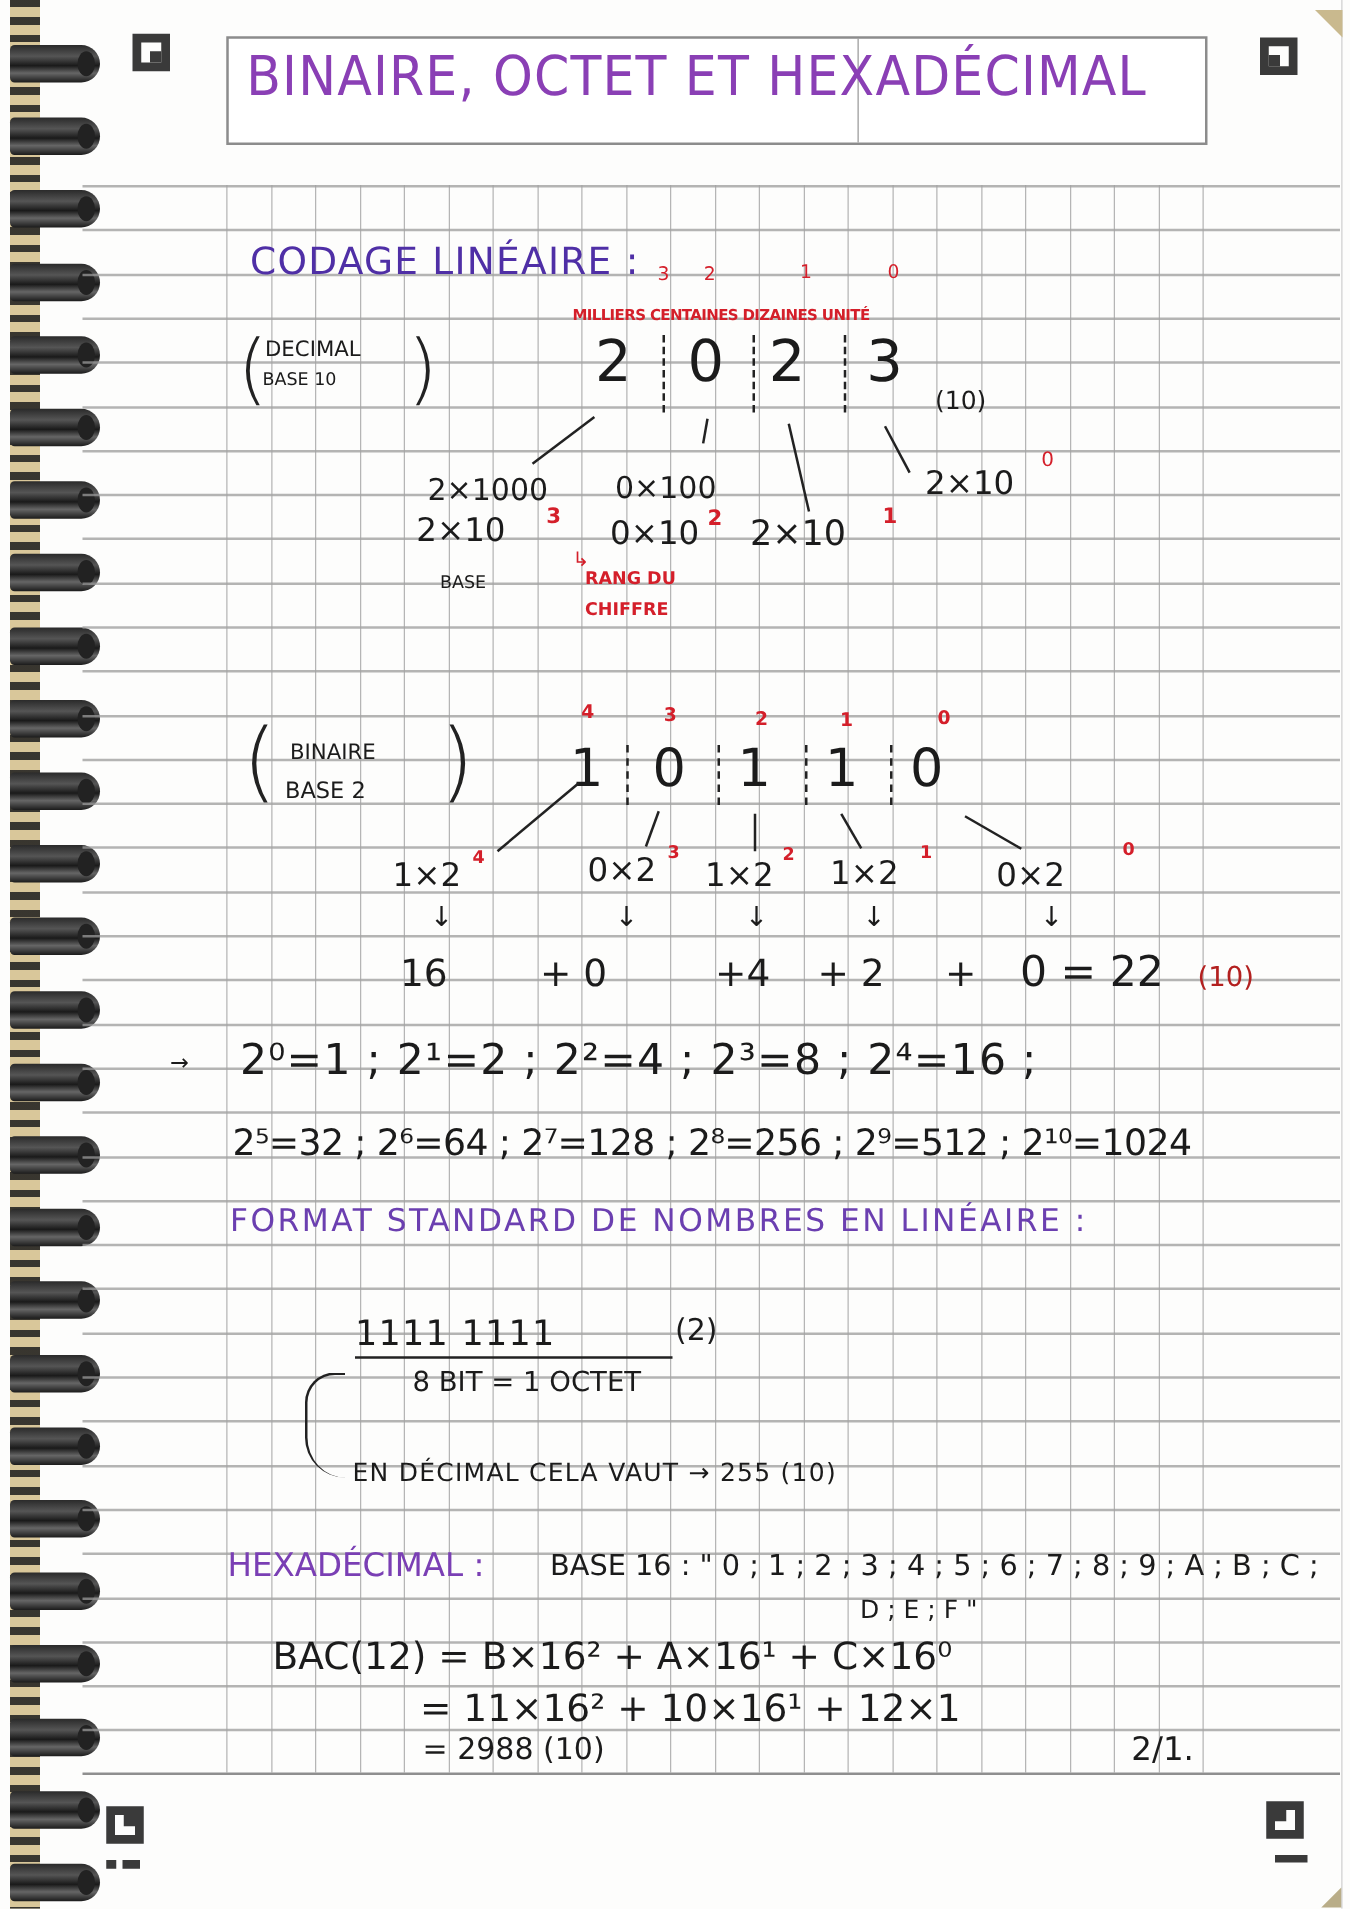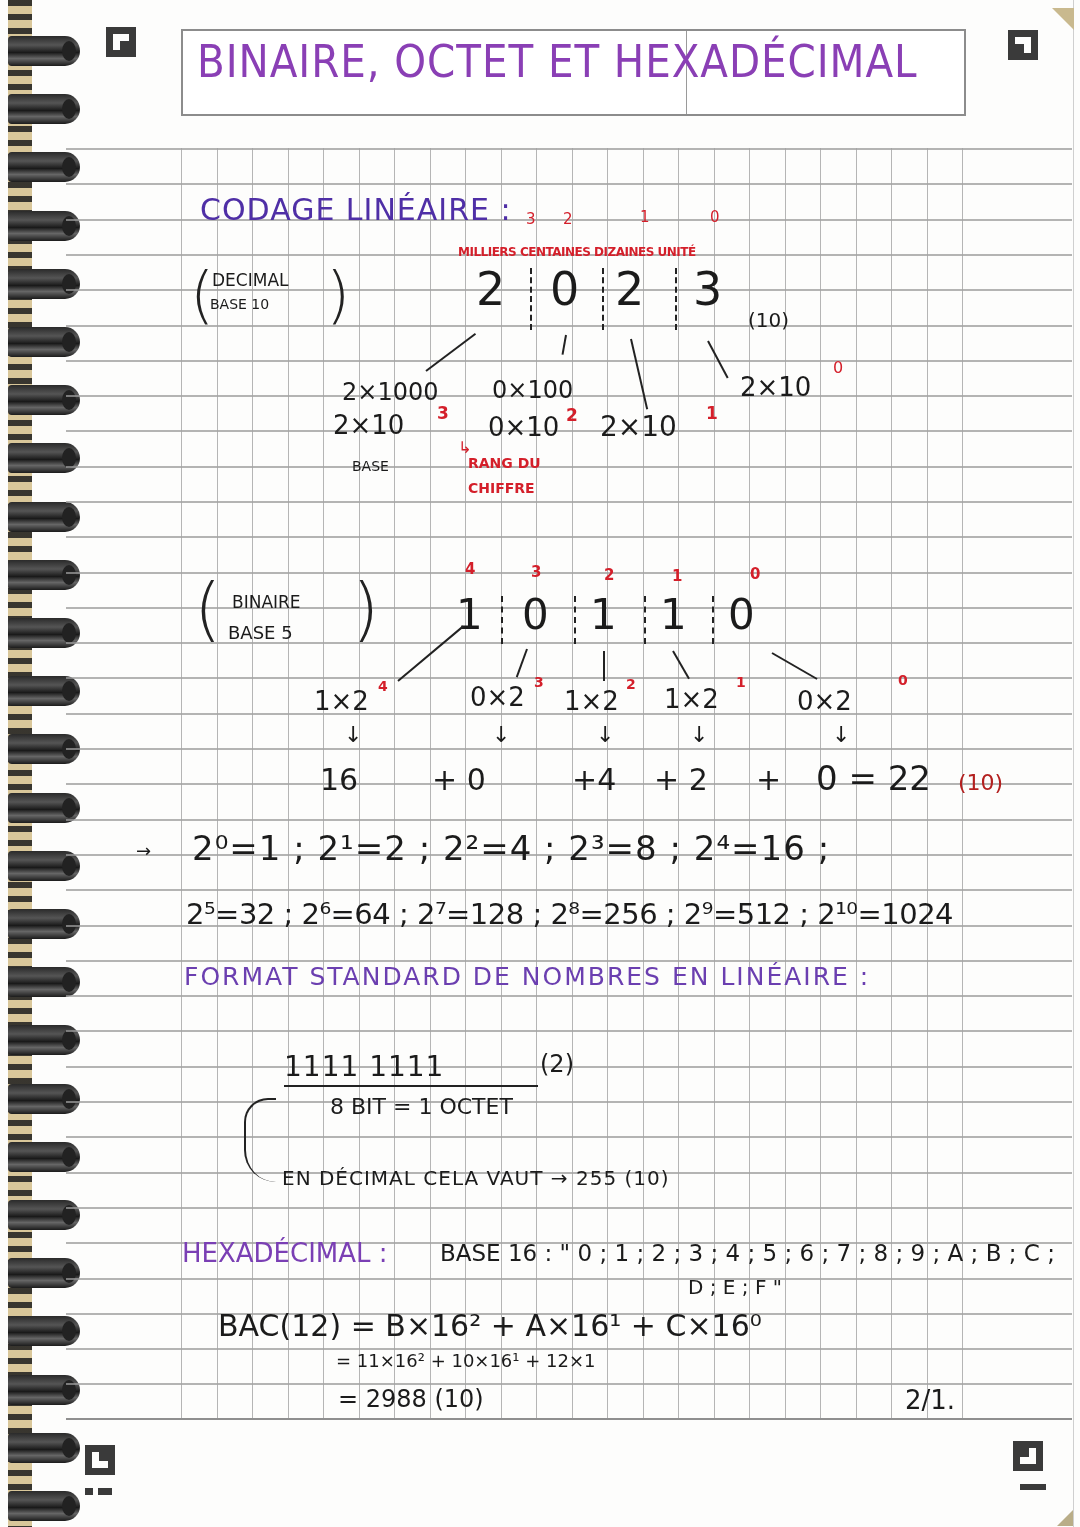--- a/index.html
+++ b/index.html
@@ -210,21 +210,21 @@
   <div class="hw red" style="left:468px;top:480px;font-size:14px;font-weight:bold;">CHIFFRE</div>
 
   <div class="hw red" style="left:465px;top:560px;font-size:15px;font-weight:bold;">4</div>
   <div class="hw red" style="left:531px;top:563px;font-size:15px;font-weight:bold;">3</div>
   <div class="hw red" style="left:604px;top:566px;font-size:15px;font-weight:bold;">2</div>
   <div class="hw red" style="left:672px;top:567px;font-size:15px;font-weight:bold;">1</div>
   <div class="hw red" style="left:750px;top:565px;font-size:15px;font-weight:bold;">0</div>
 
   <div class="hw" style="left:194px;top:568px;font-size:70px;font-weight:100;color:#222;">(</div>
   <div class="hw dark" style="left:232px;top:592px;font-size:17px;">BINAIRE</div>
-  <div class="hw dark" style="left:228px;top:622px;font-size:18px;">BASE 5</div>
+  <div class="hw dark" style="left:228px;top:622px;font-size:18px;">BASE 2</div>
   <div class="hw" style="left:352px;top:568px;font-size:70px;font-weight:100;color:#222;">)</div>
 
   <div class="hw" style="left:456px;top:590px;font-size:42px;">1</div>
   <div class="dash" style="left:501px;top:596px;height:48px;"></div>
   <div class="hw" style="left:522px;top:590px;font-size:42px;">0</div>
   <div class="dash" style="left:574px;top:596px;height:48px;"></div>
   <div class="hw" style="left:590px;top:590px;font-size:42px;">1</div>
   <div class="dash" style="left:644px;top:596px;height:48px;"></div>
   <div class="hw" style="left:660px;top:590px;font-size:42px;">1</div>
   <div class="dash" style="left:712px;top:596px;height:48px;"></div>
@@ -270,17 +270,17 @@
   <div class="hw dark" style="left:540px;top:1050px;font-size:24px;">(2)</div>
   <div style="position:absolute;left:284px;top:1085px;width:254px;height:2px;background:#222;"></div>
   <div class="hw dark" style="left:330px;top:1094px;font-size:22px;">8 BIT = 1 OCTET</div>
   <div style="position:absolute;left:244px;top:1098px;width:30px;height:82px;border-left:2px solid #222;border-top:2px solid #222;border-radius:30px 0 0 40px;"></div>
   <div class="hw dark" style="left:282px;top:1166px;font-size:20px;letter-spacing:1px;">EN DÉCIMAL CELA VAUT → 255 (10)</div>
 
   <div class="hw violet" style="left:182px;top:1238px;font-size:26px;color:#7a3fb4;">HEXADÉCIMAL :</div>
   <div class="hw dark" style="left:440px;top:1240px;font-size:23px;">BASE 16 : " 0 ; 1 ; 2 ; 3 ; 4 ; 5 ; 6 ; 7 ; 8 ; 9 ; A ; B ; C ;</div>
   <div class="hw dark" style="left:688px;top:1275px;font-size:20px;">D ; E ; F "</div>
   <div class="hw dark" style="left:218px;top:1308px;font-size:30px;">BAC(12) = B×16² + A×16¹ + C×16⁰</div>
-  <div class="hw dark" style="left:336px;top:1350px;font-size:18px;">= 11×16² + 10×16¹ + 12×1</div>
+  <div class="hw dark" style="left:336px;top:1350px;font-size:30px;">= 11×16² + 10×16¹ + 12×1</div>
   <div class="hw dark" style="left:338px;top:1385px;font-size:24px;">= 2988 (10)</div>
   <div class="hw dark" style="left:905px;top:1385px;font-size:26px;">2/1.</div>
 
 </div>
 
 </body></html>

